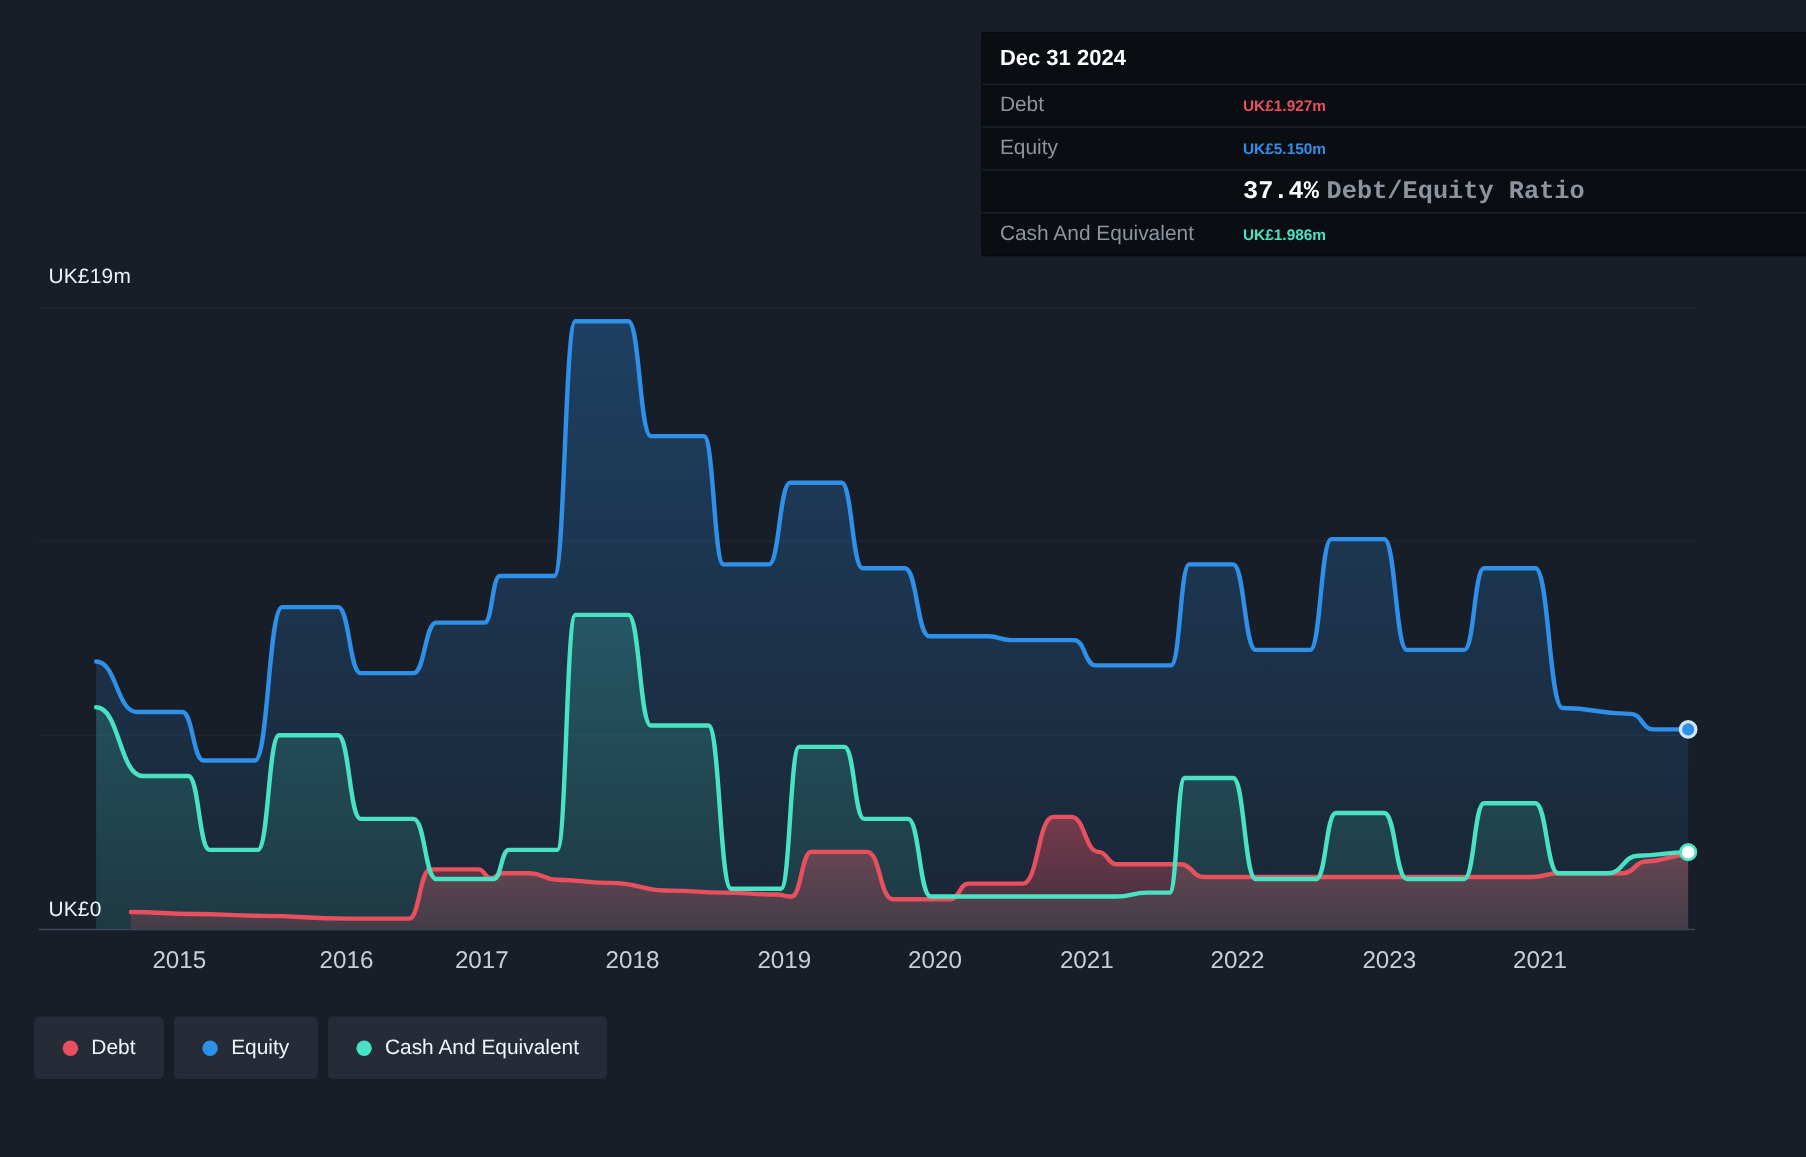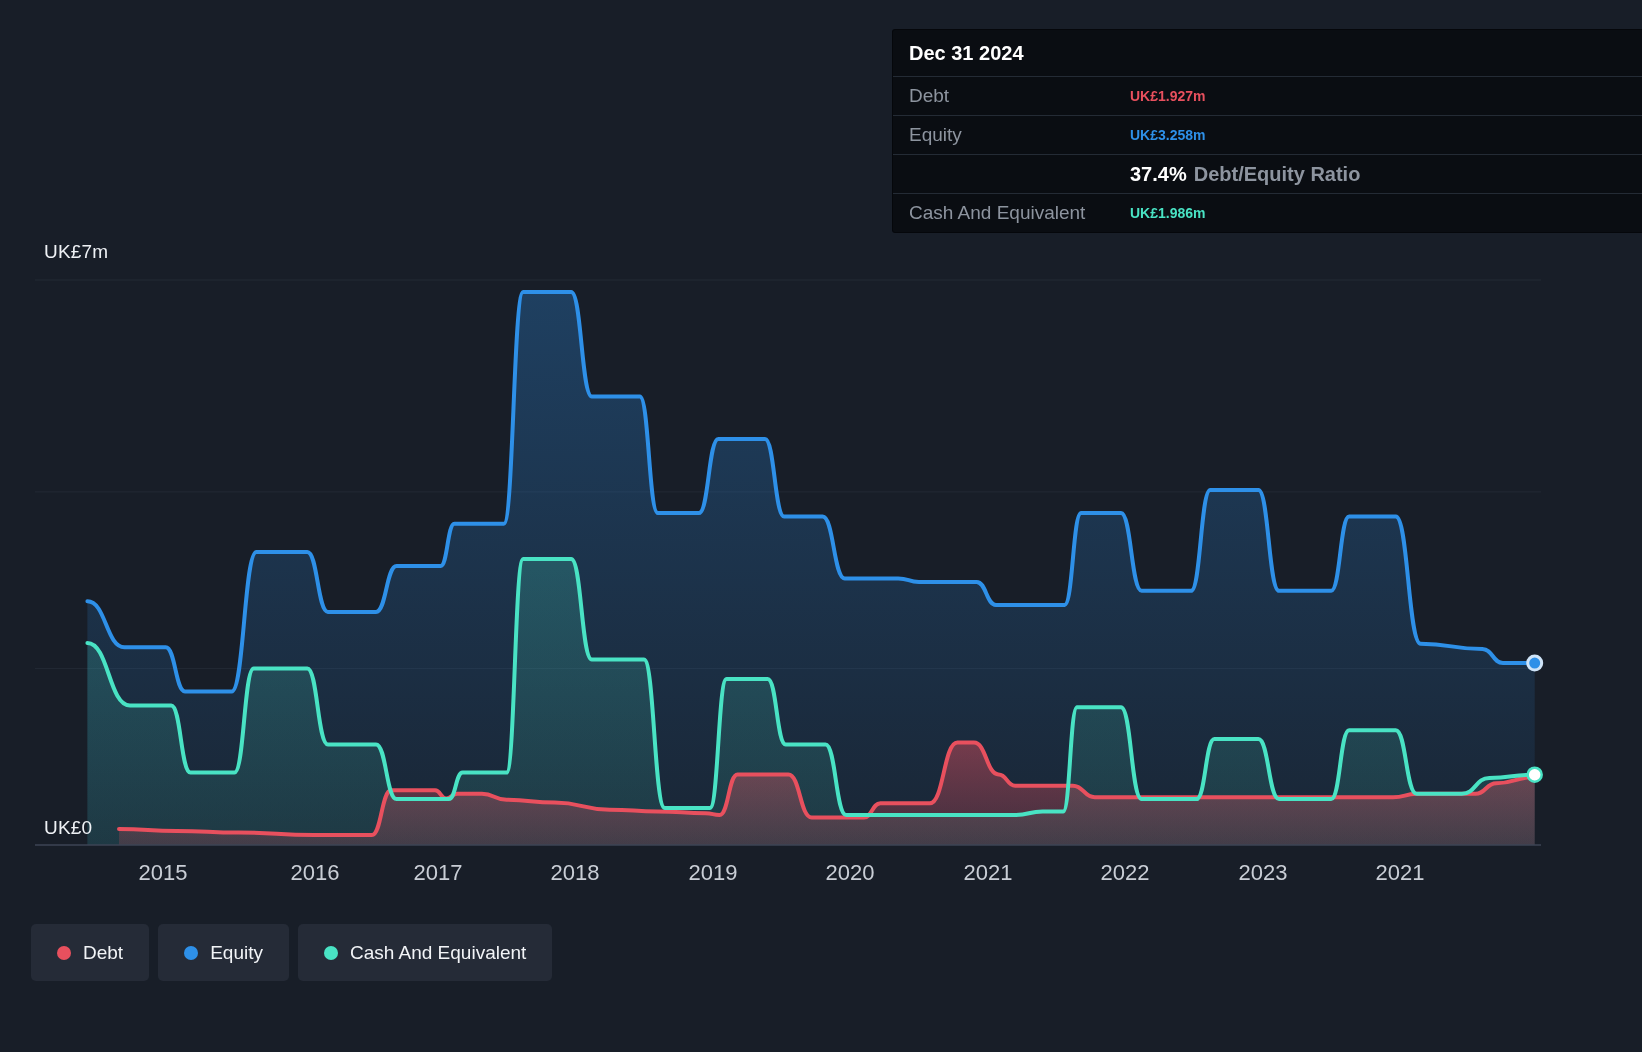--- a/index.html
+++ b/index.html
@@ -10,21 +10,21 @@
   .x-axis .tick{position:absolute;top:860px;transform:translateX(-50%);
         font-size:22px;color:#c9ced6;}
   .tooltip{position:absolute;left:893px;top:30px;width:759px;background:#0a0d12;
         border-radius:2px;box-shadow:0 0 0 1px #05070b;}
   .tt-title{height:46px;line-height:46px;padding:0 16px;color:#ffffff;
         font-size:20px;font-weight:700;}
   .tt-row{display:flex;align-items:center;height:38px;border-top:1px solid #242b35;
         padding:0 16px;}
   .tt-label{width:221px;color:#8d949f;font-size:19px;flex:none;}
   .tt-value{font-size:14px;font-weight:700;}
-  .tt-ratio{font-size:20px;color:#ffffff;font-weight:700;}
+  .tt-ratio{font-size:23px;color:#ffffff;font-weight:700;font-family:Liberation Mono, monospace;}
   .tt-ratio-suffix{color:#8d949f;margin-left:7px;font-weight:700;}
   .legend{position:absolute;left:31px;top:924px;display:flex;gap:9px;}
   .chip{display:flex;align-items:center;gap:12px;height:57px;padding:0 26px;
         background:#252b37;border-radius:5px;color:#f2f4f7;font-size:19px;cursor:pointer;}
   .dot{width:14px;height:14px;border-radius:50%;flex:none;}
 </style>
 </head>
 <body>
 
 <div class="page">
@@ -51,21 +51,21 @@
       <path d="M87.4 643.0 C108.7 643.0 108.7 705.5 130.0 705.5 L171.2 705.5 C180.9 705.5 180.9 772.6 190.5 772.6 L234.5 772.6 C244.1 772.6 244.1 668.4 253.7 668.4 L307.3 668.4 C317.6 668.4 317.6 744.4 327.9 744.4 L376.0 744.4 C386.3 744.4 386.3 799.1 396.6 799.1 L448.9 799.1 C455.7 799.1 455.7 772.6 462.6 772.6 L506.6 772.6 C514.8 772.6 514.8 559.0 523.1 559.0 L571.2 559.0 C581.5 559.0 581.5 659.6 591.8 659.6 L644.0 659.6 C654.3 659.6 654.3 807.9 664.7 807.9 L710.0 807.9 C718.3 807.9 718.3 679.0 726.5 679.0 L767.7 679.0 C776.7 679.0 776.7 744.4 785.6 744.4 L825.5 744.4 C835.8 744.4 835.8 815.0 846.1 815.0 L1015.1 815.0 C1028.9 815.0 1028.9 811.5 1042.6 811.5 L1063.2 811.5 C1070.1 811.5 1070.1 707.3 1077.0 707.3 L1121.0 707.3 C1131.3 707.3 1131.3 799.1 1141.6 799.1 L1196.5 799.1 C1205.5 799.1 1205.5 739.1 1214.4 739.1 L1258.4 739.1 C1268.7 739.1 1268.7 799.1 1279.0 799.1 L1331.2 799.1 C1340.2 799.1 1340.2 730.2 1349.1 730.2 L1395.8 730.2 C1406.1 730.2 1406.1 793.8 1416.5 793.8 L1461.8 793.8 C1475.6 793.8 1475.6 777.9 1489.3 777.9 C1512.0 777.9 1512.0 774.7 1534.7 774.7 L1534.7 845 L87.4 845 Z" fill="url(#g1)"></path>
       <path d="M119.0 829.1 C147.9 829.1 147.9 830.9 176.7 830.9 C207.7 830.9 207.7 832.6 238.6 832.6 C276.4 832.6 276.4 835.1 314.2 835.1 L371.9 835.1 C381.5 835.1 381.5 790.3 391.2 790.3 L435.1 790.3 C440.6 790.3 440.6 798.4 446.1 798.4 C451.6 798.4 451.6 793.8 457.1 793.8 L481.9 793.8 C494.2 793.8 494.2 799.8 506.6 799.8 C530.7 799.8 530.7 802.6 554.7 802.6 C582.2 802.6 582.2 809.7 609.7 809.7 C633.7 809.7 633.7 811.5 657.8 811.5 C681.8 811.5 681.8 813.2 705.9 813.2 C712.8 813.2 712.8 815.0 719.6 815.0 C728.6 815.0 728.6 774.4 737.5 774.4 L788.4 774.4 C800.0 774.4 800.0 817.5 811.7 817.5 L863.9 817.5 C872.2 817.5 872.2 803.3 880.4 803.3 L929.9 803.3 C943.7 803.3 943.7 742.6 957.4 742.6 L973.9 742.6 C986.3 742.6 986.3 774.4 998.6 774.4 C1006.9 774.4 1006.9 785.7 1015.1 785.7 L1072.9 785.7 C1083.8 785.7 1083.8 797.3 1094.8 797.3 L1262.5 797.3 L1393.1 797.3 C1404.8 797.3 1404.8 793.8 1416.5 793.8 L1475.6 793.8 C1485.9 793.8 1485.9 783.2 1496.2 783.2 C1515.4 783.2 1515.4 777.0 1534.7 777.0 L1534.7 845 L119.0 845 Z" fill="url(#g2)"></path>
       <path d="M87.4 601.3 C106.0 601.3 106.0 647.3 124.5 647.3 L165.7 647.3 C175.4 647.3 175.4 691.4 185.0 691.4 L231.7 691.4 C244.1 691.4 244.1 551.9 256.5 551.9 L307.3 551.9 C317.6 551.9 317.6 611.9 327.9 611.9 L376.0 611.9 C386.3 611.9 386.3 566.0 396.6 566.0 L440.6 566.0 C447.5 566.0 447.5 523.7 454.4 523.7 L503.9 523.7 C513.5 523.7 513.5 292.0 523.1 292.0 L571.2 292.0 C581.5 292.0 581.5 396.5 591.8 396.5 L639.9 396.5 C648.9 396.5 648.9 513.1 657.8 513.1 L699.0 513.1 C708.6 513.1 708.6 438.9 718.3 438.9 L765.0 438.9 C774.6 438.9 774.6 516.6 784.2 516.6 L822.7 516.6 C833.7 516.6 833.7 578.4 844.7 578.4 L898.3 578.4 C908.6 578.4 908.6 581.9 918.9 581.9 L976.6 581.9 C986.3 581.9 986.3 604.9 995.9 604.9 L1064.6 604.9 C1072.9 604.9 1072.9 513.1 1081.1 513.1 L1121.0 513.1 C1131.3 513.1 1131.3 590.8 1141.6 590.8 L1191.1 590.8 C1200.7 590.8 1200.7 490.1 1210.3 490.1 L1258.4 490.1 C1268.7 490.1 1268.7 590.8 1279.0 590.8 L1331.2 590.8 C1340.2 590.8 1340.2 516.6 1349.1 516.6 L1395.8 516.6 C1408.2 516.6 1408.2 643.7 1420.6 643.7 C1451.5 643.7 1451.5 649.0 1482.4 649.0 C1492.7 649.0 1492.7 663.1 1503.0 663.1 L1534.7 663.1" fill="none" stroke="#2e90e8" stroke-width="4" stroke-linejoin="round" stroke-linecap="round"></path>
       <path d="M119.0 829.1 C147.9 829.1 147.9 830.9 176.7 830.9 C207.7 830.9 207.7 832.6 238.6 832.6 C276.4 832.6 276.4 835.1 314.2 835.1 L371.9 835.1 C381.5 835.1 381.5 790.3 391.2 790.3 L435.1 790.3 C440.6 790.3 440.6 798.4 446.1 798.4 C451.6 798.4 451.6 793.8 457.1 793.8 L481.9 793.8 C494.2 793.8 494.2 799.8 506.6 799.8 C530.7 799.8 530.7 802.6 554.7 802.6 C582.2 802.6 582.2 809.7 609.7 809.7 C633.7 809.7 633.7 811.5 657.8 811.5 C681.8 811.5 681.8 813.2 705.9 813.2 C712.8 813.2 712.8 815.0 719.6 815.0 C728.6 815.0 728.6 774.4 737.5 774.4 L788.4 774.4 C800.0 774.4 800.0 817.5 811.7 817.5 L863.9 817.5 C872.2 817.5 872.2 803.3 880.4 803.3 L929.9 803.3 C943.7 803.3 943.7 742.6 957.4 742.6 L973.9 742.6 C986.3 742.6 986.3 774.4 998.6 774.4 C1006.9 774.4 1006.9 785.7 1015.1 785.7 L1072.9 785.7 C1083.8 785.7 1083.8 797.3 1094.8 797.3 L1262.5 797.3 L1393.1 797.3 C1404.8 797.3 1404.8 793.8 1416.5 793.8 L1475.6 793.8 C1485.9 793.8 1485.9 783.2 1496.2 783.2 C1515.4 783.2 1515.4 777.0 1534.7 777.0" fill="none" stroke="#e8505e" stroke-width="4" stroke-linejoin="round" stroke-linecap="round"></path>
       <path d="M87.4 643.0 C108.7 643.0 108.7 705.5 130.0 705.5 L171.2 705.5 C180.9 705.5 180.9 772.6 190.5 772.6 L234.5 772.6 C244.1 772.6 244.1 668.4 253.7 668.4 L307.3 668.4 C317.6 668.4 317.6 744.4 327.9 744.4 L376.0 744.4 C386.3 744.4 386.3 799.1 396.6 799.1 L448.9 799.1 C455.7 799.1 455.7 772.6 462.6 772.6 L506.6 772.6 C514.8 772.6 514.8 559.0 523.1 559.0 L571.2 559.0 C581.5 559.0 581.5 659.6 591.8 659.6 L644.0 659.6 C654.3 659.6 654.3 807.9 664.7 807.9 L710.0 807.9 C718.3 807.9 718.3 679.0 726.5 679.0 L767.7 679.0 C776.7 679.0 776.7 744.4 785.6 744.4 L825.5 744.4 C835.8 744.4 835.8 815.0 846.1 815.0 L1015.1 815.0 C1028.9 815.0 1028.9 811.5 1042.6 811.5 L1063.2 811.5 C1070.1 811.5 1070.1 707.3 1077.0 707.3 L1121.0 707.3 C1131.3 707.3 1131.3 799.1 1141.6 799.1 L1196.5 799.1 C1205.5 799.1 1205.5 739.1 1214.4 739.1 L1258.4 739.1 C1268.7 739.1 1268.7 799.1 1279.0 799.1 L1331.2 799.1 C1340.2 799.1 1340.2 730.2 1349.1 730.2 L1395.8 730.2 C1406.1 730.2 1406.1 793.8 1416.5 793.8 L1461.8 793.8 C1475.6 793.8 1475.6 777.9 1489.3 777.9 C1512.0 777.9 1512.0 774.7 1534.7 774.7" fill="none" stroke="#49e3c4" stroke-width="4" stroke-linejoin="round" stroke-linecap="round"></path>
       <line x1="35" y1="845" x2="1541" y2="845" stroke="#3d4554" stroke-width="1.5"></line>
       <circle cx="1534.7" cy="663.1" r="7" fill="#2e90e8" stroke="#cfe4f8" stroke-width="3"></circle>
       <circle cx="1534.7" cy="774.7" r="7" fill="#ffffff" stroke="#49e3c4" stroke-width="2.5"></circle>
     </svg>
 
-  <span class="ylabel" style="top:241px">UK£7m</span>
+  <span class="ylabel" style="top:241px">UK£19m</span>
   <span class="ylabel" style="top:817px">UK£0</span>
 
   <div class="x-axis">
     <span class="tick" style="left:163px">2015</span>
     <span class="tick" style="left:315px">2016</span>
     <span class="tick" style="left:438px">2017</span>
     <span class="tick" style="left:575px">2018</span>
     <span class="tick" style="left:713px">2019</span>
     <span class="tick" style="left:850px">2020</span>
     <span class="tick" style="left:988px">2021</span>
@@ -75,21 +75,21 @@
   </div>
 
   <div class="tooltip">
     <div class="tt-title">Dec 31 2024</div>
     <div class="tt-row">
       <span class="tt-label">Debt</span>
       <span class="tt-value" style="color: rgb(232, 80, 94);">UK£1.927m</span>
     </div>
     <div class="tt-row">
       <span class="tt-label">Equity</span>
-      <span class="tt-value" style="color: rgb(46, 144, 232);">UK£3.258m</span>
+      <span class="tt-value" style="color: rgb(46, 144, 232);">UK£5.150m</span>
     </div>
     <div class="tt-row">
       <span class="tt-label"></span>
       <span class="tt-ratio"><b>37.4%</b><span class="tt-ratio-suffix">Debt/Equity Ratio</span></span>
     </div>
     <div class="tt-row">
       <span class="tt-label">Cash And Equivalent</span>
       <span class="tt-value" style="color: rgb(73, 227, 196);">UK£1.986m</span>
     </div>
   </div>

